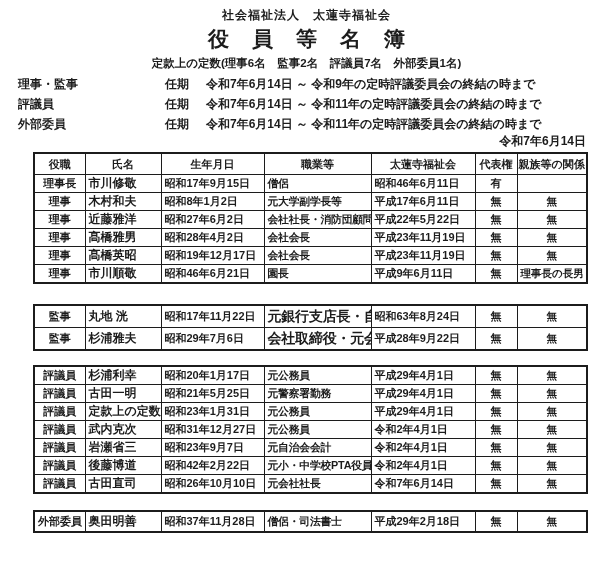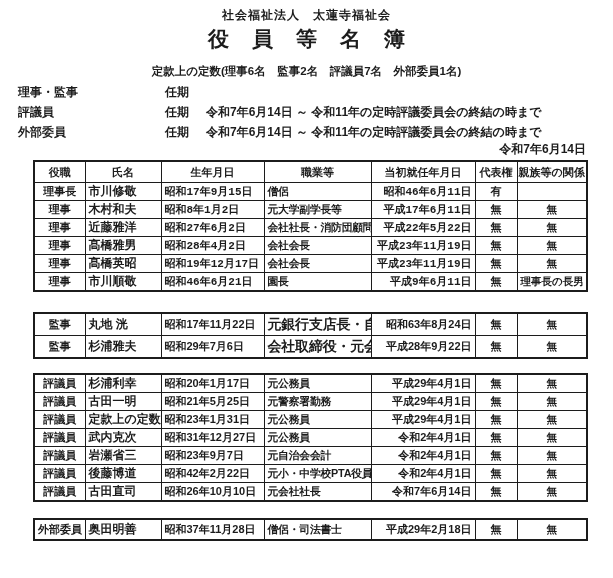--- a/index.html
+++ b/index.html
@@ -34,21 +34,21 @@
     padding-left: 23px; 
     height: 27px;
     line-height: 27px;
     margin-top: 2px;
   }
   .subtitle {
     text-align: center;
     font-size: 11.5px;
     height: 15px;
     line-height: 15px;
-    margin-top: 12px;
+    margin-top: 4px;
   }
   .terms {
     margin-top: 3px;
     font-size: 12px;
   }
   .term-row {
     display: flex;
     height: 20px;
     line-height: 20px;
   }
@@ -96,42 +96,43 @@
   }
   th.h6 { font-size: 10.5px; }
   .t1 td { height: 17px; }
   .t2 td { height: 21px; }
   .t3 td { height: 17px; }
   .t4 td { height: 19px; }
   td.c0 { text-align: center; font-size: 11px; }
   td.c1 { text-align: left; font-size: 12px; }
   td.c2 { text-align: left;  font-size: 11px; }
   td.c3 { text-align: left;   font-size: 10.8px; letter-spacing: -0.2px; }
-  td.c4 { text-align: right;  font-size: 11px; }
+  td.c4 {  font-size: 11px; }
   td.c5 { text-align: center; font-size: 11px; }
   td.c6 { text-align: center; font-size: 10.5px; }
   td.sm { font-size: 14px; letter-spacing: -0.2px; }
   .gap1 { margin-top: 20px; }
   .gap2 { margin-top: 14px; }
   .gap3 { margin-top: 16px; }
-  .tbl-margin { margin-top: 3px; font-family: Liberation Mono, monospace; }
+  .tbl-margin { margin-top: 3px; }
 </style>
 </head>
 <body>
 
 <div class="page">
 
   <div class="org">社会福祉法人　太蓮寺福祉会</div>
   <div class="title">役員等名簿</div>
   <div class="subtitle">定款上の定数(理事6名　監事2名　評議員7名　外部委員1名)</div>
 
   <div class="terms">
     <div class="term-row">
       <span class="term-group">理事・監事</span>
       <span class="term-label">任期</span>
+      <span class="term-text">令和7年6月14日 ～ 令和9年の定時評議委員会の終結の時まで</span>
     </div>
     <div class="term-row">
       <span class="term-group">評議員</span>
       <span class="term-label">任期</span>
       <span class="term-text">令和7年6月14日 ～ 令和11年の定時評議委員会の終結の時まで</span>
     </div>
     <div class="term-row">
       <span class="term-group">外部委員</span>
       <span class="term-label">任期</span>
       <span class="term-text">令和7年6月14日 ～ 令和11年の定時評議委員会の終結の時まで</span>
@@ -149,21 +150,21 @@
         <col style="width:104px">
         <col style="width:42px">
         <col style="width:70px">
     </colgroup>
     <thead>
       <tr>
         <th>役職</th>
         <th>氏名</th>
         <th>生年月日</th>
         <th>職業等</th>
-        <th>当初就任年月日</th>
+        <th>太蓮寺福祉会</th>
         <th>代表権</th>
         <th class="h6">親族等の関係</th>
       </tr>
     </thead>
     <tbody>
         <tr>
           <td class="c0">理事長</td>
           <td class="c1">市川修敬</td>
           <td class="c2">昭和17年9月15日</td>
           <td class="c3">僧侶</td>

